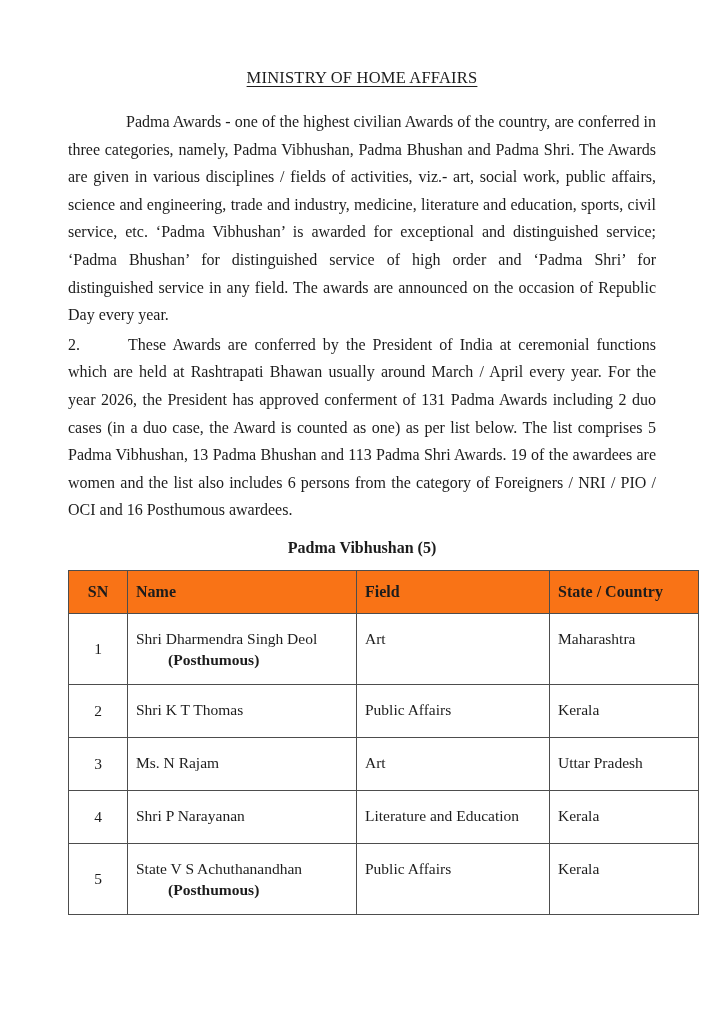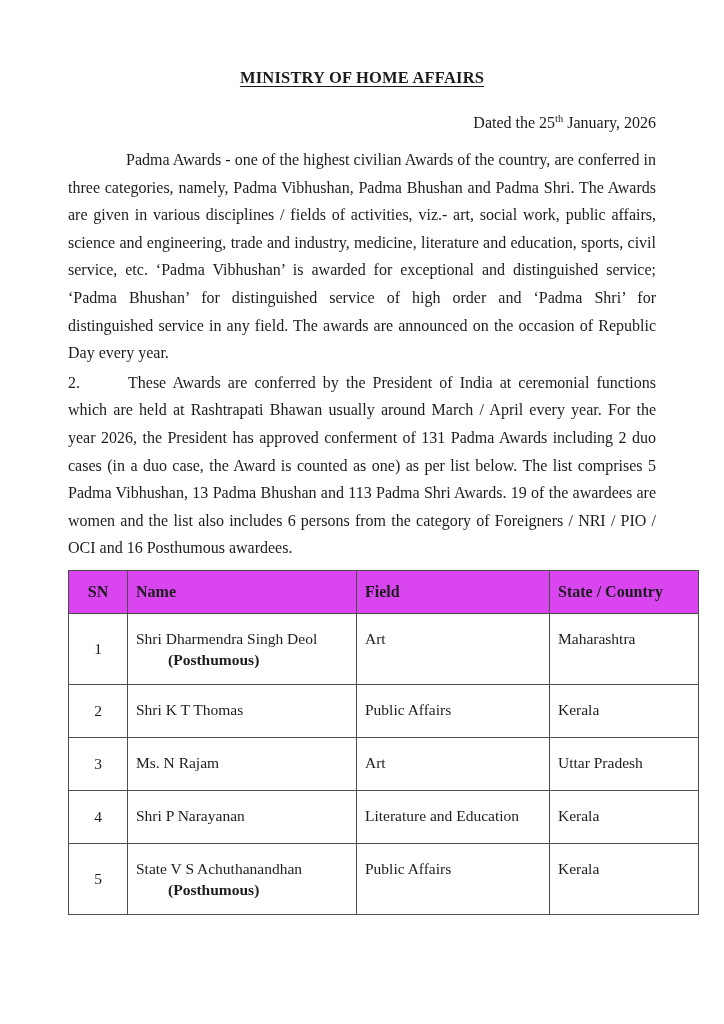--- a/index.html
+++ b/index.html
@@ -21,21 +21,21 @@
     padding: 0 68px;
     background: #ffffff;
   }
   .heading {
     margin-top: 62px;
     text-align: center;
     line-height: 32px;
   }
   .heading .h-line {
     font-size: 16.5px;
-    font-weight: bold;
+    font-weight: normal;
     text-decoration: underline;
     text-underline-offset: 3px;
     letter-spacing: 0.2px;
   }
   .address-block {
     margin-top: 14px;
     text-align: right;
     line-height: 30px;
     font-size: 16px;
   }
@@ -73,21 +73,21 @@
     border-collapse: collapse;
     width: 588px;
     table-layout: fixed;
   }
   table.awards th, table.awards td {
     border: 1px solid #4d4d4d;
     font-size: 15.5px;
     line-height: 21px;
   }
   table.awards th {
-    background: #d946ef;
+    background: #f97316;
     text-align: left;
     font-weight: bold;
     padding: 10px 8px;
     height: 22px;
     font-size: 16px;
   }
   table.awards th.col-sn { text-align: center; }
   table.awards td {
     vertical-align: top;
     padding: 14px 8px 14px 8px;
@@ -111,27 +111,27 @@
 </head>
 <body>
 
 <div class="page">
 
   <div class="heading">
     <div class="h-line">MINISTRY OF HOME AFFAIRS</div>
   </div>
 
   <div class="address-block">
-    <div><span>Dated the 25</span><sup>th</sup><span> January, 2026</span></div>
   </div>
 
   <p class="para para-1">Padma Awards - one of the highest civilian Awards of the country, are conferred in three categories, namely, Padma Vibhushan, Padma Bhushan and Padma Shri. The Awards are given in various disciplines / fields of activities, viz.- art, social work, public affairs, science and engineering, trade and industry, medicine, literature and education, sports, civil service, etc. ‘Padma Vibhushan’ is awarded for exceptional and distinguished service; ‘Padma Bhushan’ for distinguished service of high order and ‘Padma Shri’ for distinguished service in any field. The awards are announced on the occasion of Republic Day every year.</p>
 
   <p class="para para-2"><span class="pnum">2.</span><span>These Awards are conferred by the President of India at ceremonial functions which are held at Rashtrapati Bhawan usually around March / April every year. For the year 2026, the President has approved conferment of 131 Padma Awards including 2 duo cases (in a duo case, the Award is counted as one) as per list below. The list comprises 5 Padma Vibhushan, 13 Padma Bhushan and 113 Padma Shri Awards. 19 of the awardees are women and the list also includes 6 persons from the category of Foreigners / NRI / PIO / OCI and 16 Posthumous awardees.</span></p>
 
+  <div class="table-title">Padma Vibhushan (5)</div>
 
   <table class="awards">
     <thead>
       <tr>
         <th class="col-sn">SN</th>
         <th class="col-name">Name</th>
         <th class="col-field">Field</th>
         <th class="col-state">State / Country</th>
       </tr>
     </thead>

